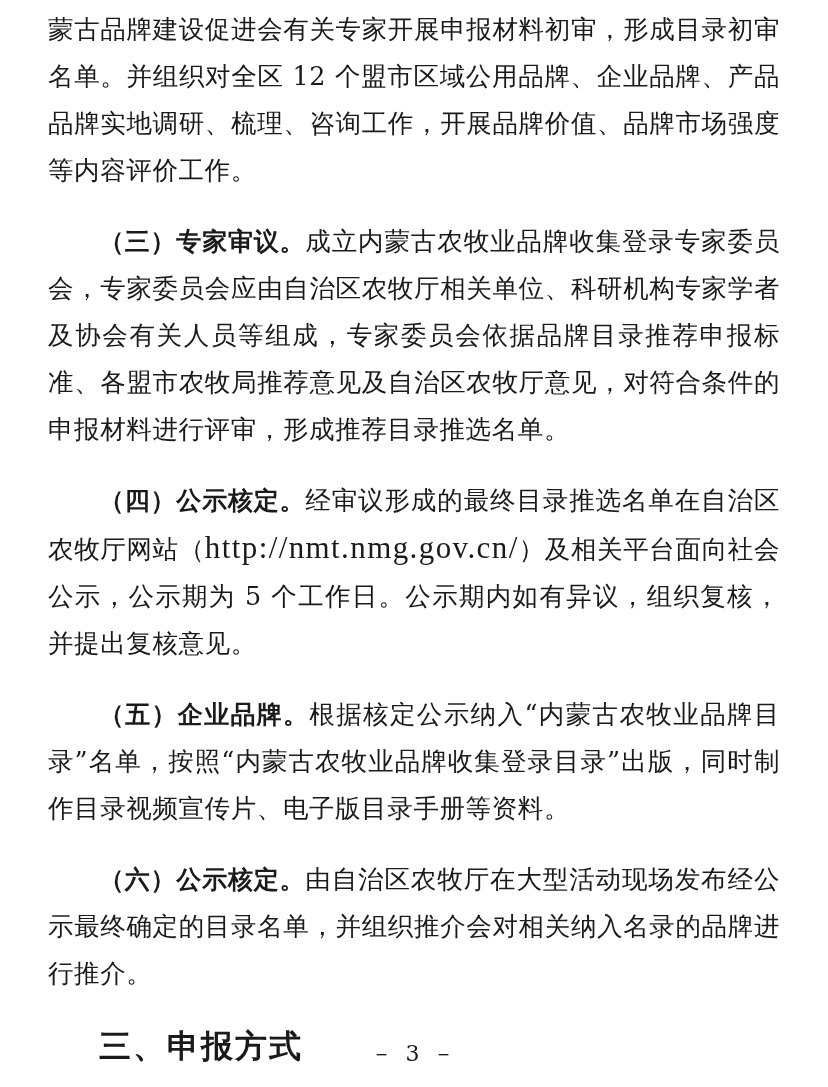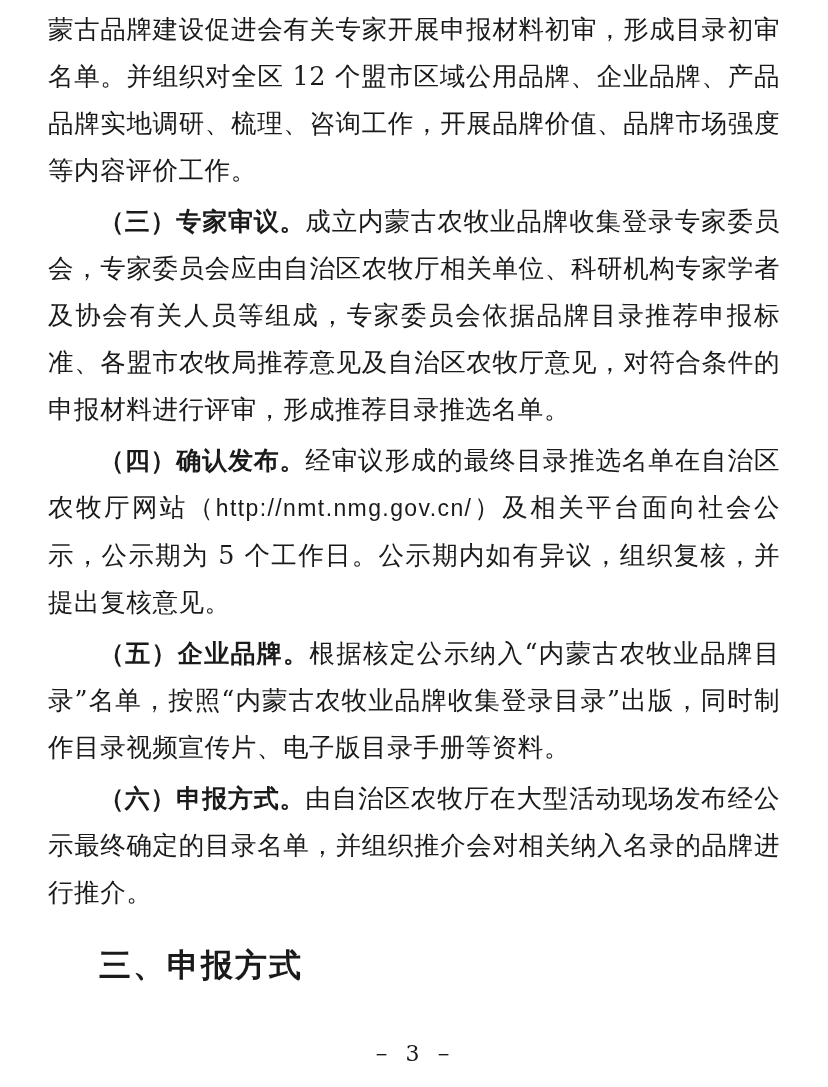--- a/index.html
+++ b/index.html
@@ -27,35 +27,35 @@
     line-height: 47px;
     text-align: justify;
     text-justify: inter-ideograph;
     letter-spacing: 0.6px;
   }
   .para {
     margin: 0;
     text-indent: 0;
   }
   .para + .para {
-    margin-top: 4px;
+    margin-top: 24px;
   }
   .para.indent {
     text-indent: 51px;
   }
   .lead {
     font-family: "DejaVu Sans", "Liberation Sans", sans-serif;
     font-weight: bold;
     font-size: 25px;
     letter-spacing: 0.5px;
   }
   .url {
-    font-family: Liberation Sans, sans-serif;
+    font-family: Liberation Serif, serif;
     letter-spacing: 1.4px;
-    font-size: 23px;
+    font-size: 31px;
   }
   .section-heading {
     margin: 26px 0 0 0;
     text-indent: 51px;
     font-family: "DejaVu Sans", "Liberation Sans", sans-serif;
     font-weight: bold;
     font-size: 32px;
     letter-spacing: 2px;
   }
   .page-number {
@@ -79,29 +79,29 @@
 
     <p class="para">
       <span>蒙古品牌建设促进会有关专家开展申报材料初审，形成目录初审名单。并组织对全区 12 个盟市区域公用品牌、企业品牌、产品品牌实地调研、梳理、咨询工作，开展品牌价值、品牌市场强度等内容评价工作。</span>
     </p>
 
     <p class="para indent">
       <span class="lead">（三）专家审议。</span><span>成立内蒙古农牧业品牌收集登录专家委员会，专家委员会应由自治区农牧厅相关单位、科研机构专家学者及协会有关人员等组成，专家委员会依据品牌目录推荐申报标准、各盟市农牧局推荐意见及自治区农牧厅意见，对符合条件的申报材料进行评审，形成推荐目录推选名单。</span>
     </p>
 
     <p class="para indent">
-      <span class="lead">（四）确认发布。</span><span>经审议形成的最终目录推选名单在自治区农牧厅网站（</span><span class="url">http://nmt.nmg.gov.cn/</span><span>）及相关平台面向社会公示，公示期为 5 个工作日。公示期内如有异议，组织复核，并提出复核意见。</span>
+      <span class="lead">（四）公示核定。</span><span>经审议形成的最终目录推选名单在自治区农牧厅网站（</span><span class="url">http://nmt.nmg.gov.cn/</span><span>）及相关平台面向社会公示，公示期为 5 个工作日。公示期内如有异议，组织复核，并提出复核意见。</span>
     </p>
 
     <p class="para indent">
       <span class="lead">（五）企业品牌。</span><span>根据核定公示纳入“内蒙古农牧业品牌目录”名单，按照“内蒙古农牧业品牌收集登录目录”出版，同时制作目录视频宣传片、电子版目录手册等资料。</span>
     </p>
 
     <p class="para indent">
-      <span class="lead">（六）申报方式。</span><span>由自治区农牧厅在大型活动现场发布经公示最终确定的目录名单，并组织推介会对相关纳入名录的品牌进行推介。</span>
+      <span class="lead">（六）公示核定。</span><span>由自治区农牧厅在大型活动现场发布经公示最终确定的目录名单，并组织推介会对相关纳入名录的品牌进行推介。</span>
     </p>
 
     <p class="section-heading">三、申报方式</p>
 
   </div>
 
   <div class="page-number">－ 3 －</div>
 
 </div>
 

